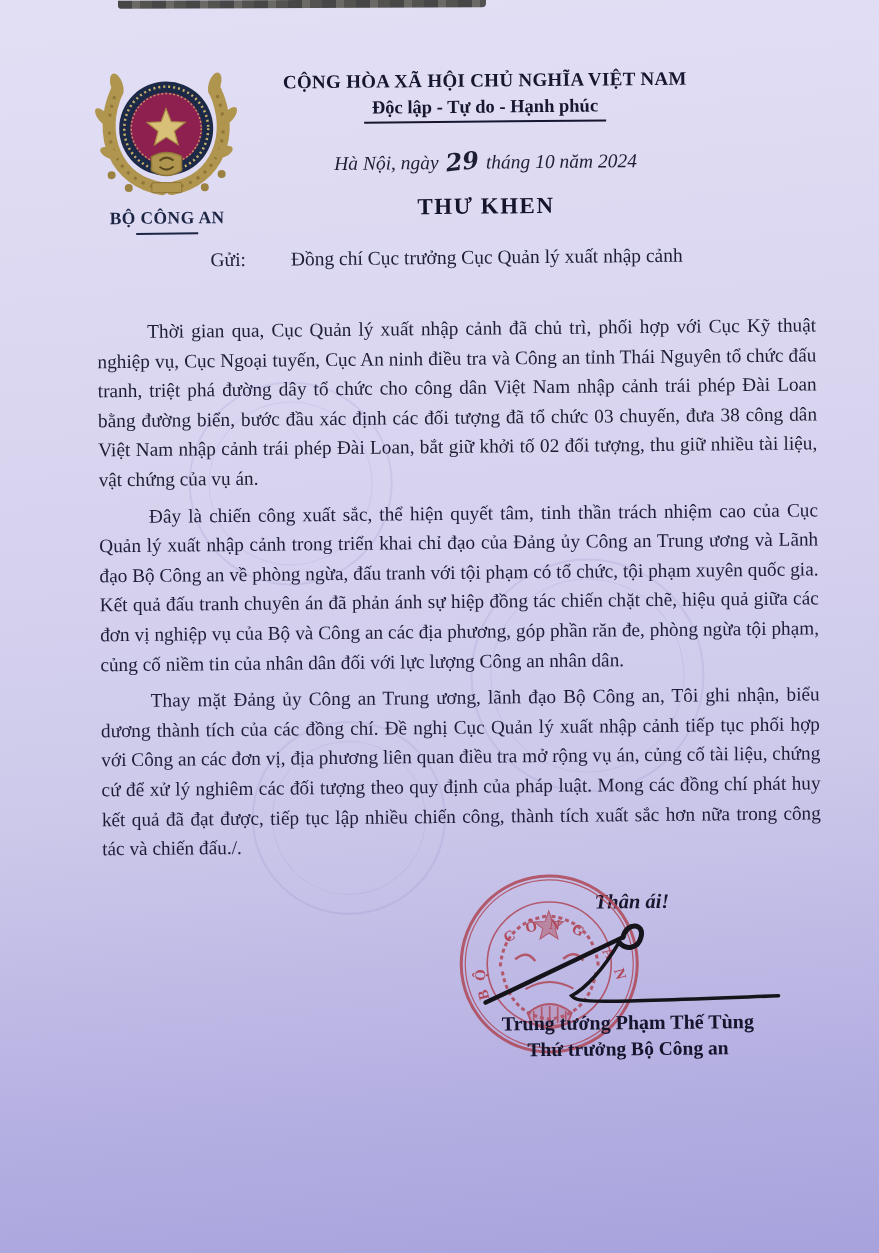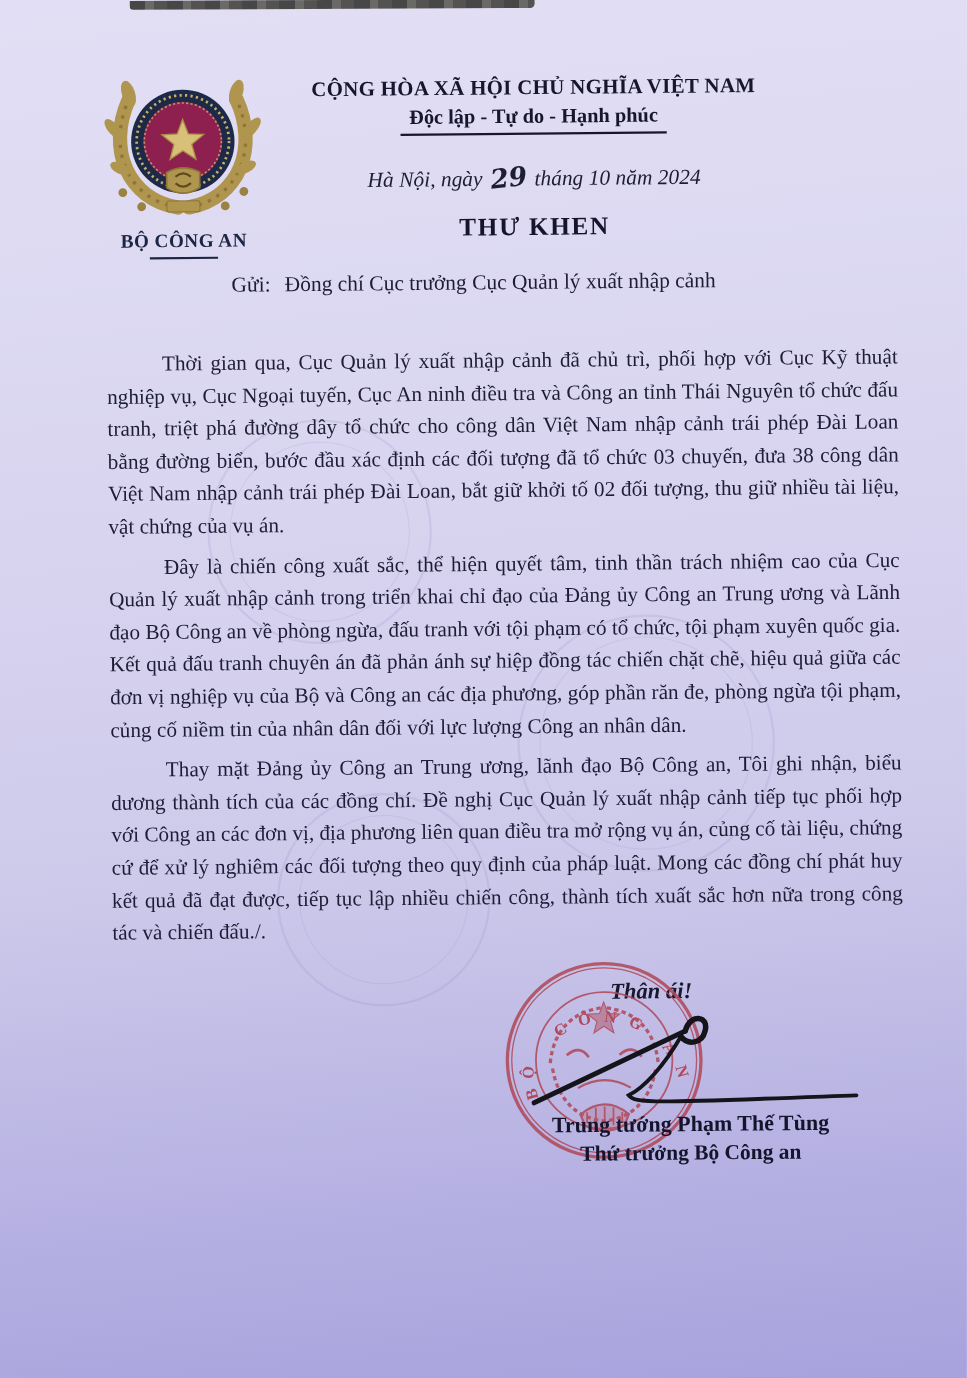--- a/index.html
+++ b/index.html
@@ -26,29 +26,29 @@
   .nat-line1{font-weight:bold;font-size:19px;color:#161630;letter-spacing:.3px;}
   .nat-line2{display:inline-block;font-weight:bold;font-size:18.5px;color:#161630;margin-top:5px;
              padding:0 8px 3px;border-bottom:2px solid #161630;}
   .date-line{position:absolute;left:250px;top:146px;width:480px;text-align:center;
              font-style:italic;font-size:19.5px;color:#1d1d36;}
   .hand-day{display:inline-block;font-family:"DejaVu Serif", serif;font-style:italic;font-weight:bold;
             font-size:24px;transform:rotate(-6deg) translateY(1px);margin:0 2px;}
   .doc-title{position:absolute;left:250px;top:194px;width:480px;text-align:center;
              font-weight:bold;font-size:23px;letter-spacing:1.5px;color:#14142c;}
   .greeting{position:absolute;left:214px;top:247px;font-size:19.5px;color:#1d1d36;}
-  .greeting .label{margin-right:8px;}
+  .greeting .label{margin-right:40px;}
   
   .body-text{position:absolute;left:100px;top:314px;width:719px;}
   .body-text p{
     margin:0 0 7px;font-size:19.3px;line-height:29.6px;text-align:justify;
     text-indent:50px;color:#1d1d36;
   }
   
-  .salutation{position:absolute;left:552px;top:892px;font-weight:bold;font-style:italic;
+  .salutation{position:absolute;left:592px;top:892px;font-weight:bold;font-style:italic;
               font-size:20.5px;color:#17172e;}
   .seal{position:absolute;left:452px;top:872px;width:188px;height:186px;}
   .signature{position:absolute;left:440px;top:895px;width:370px;height:130px;}
   .signer{position:absolute;left:452px;top:1013px;width:344px;text-align:center;}
   .signer-name{font-weight:bold;font-size:20px;color:#14142c;}
   .signer-title{font-weight:bold;font-size:19.5px;color:#14142c;margin-top:4px;}
 </style>
 </head>
 <body>
 

